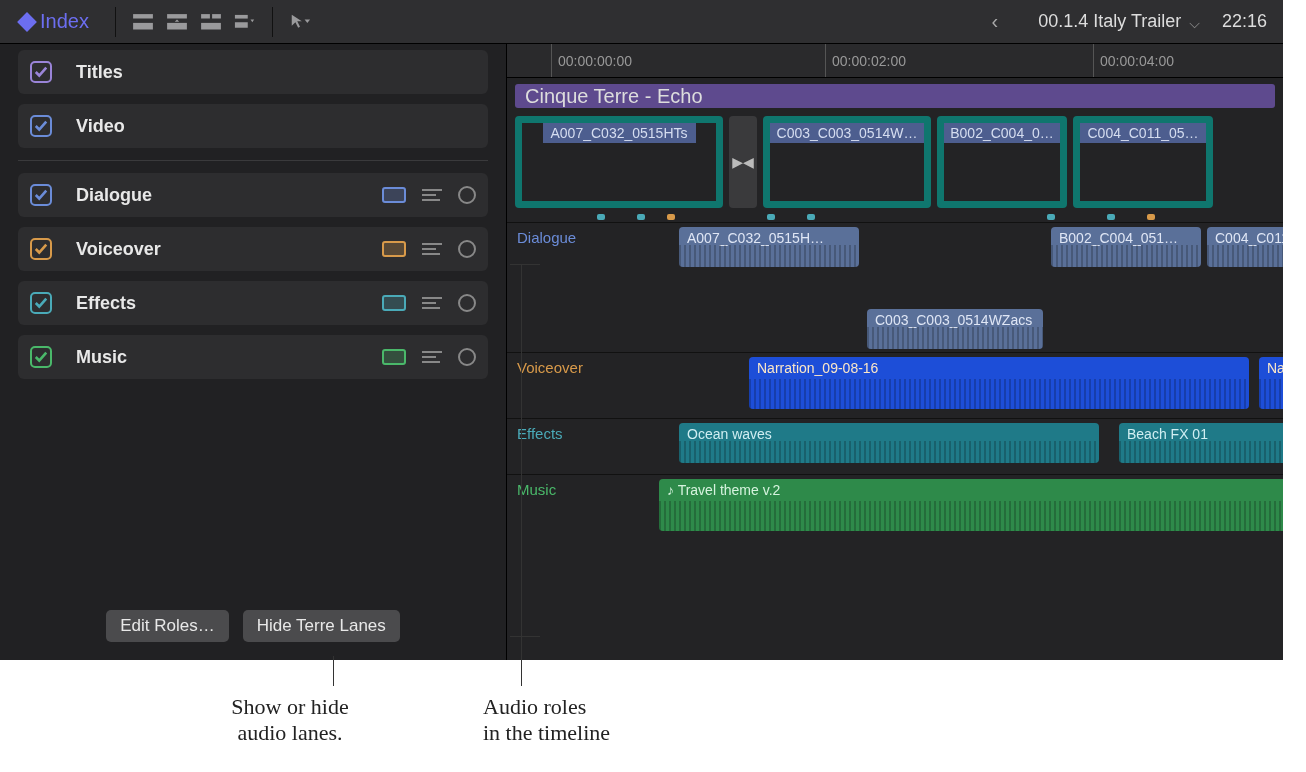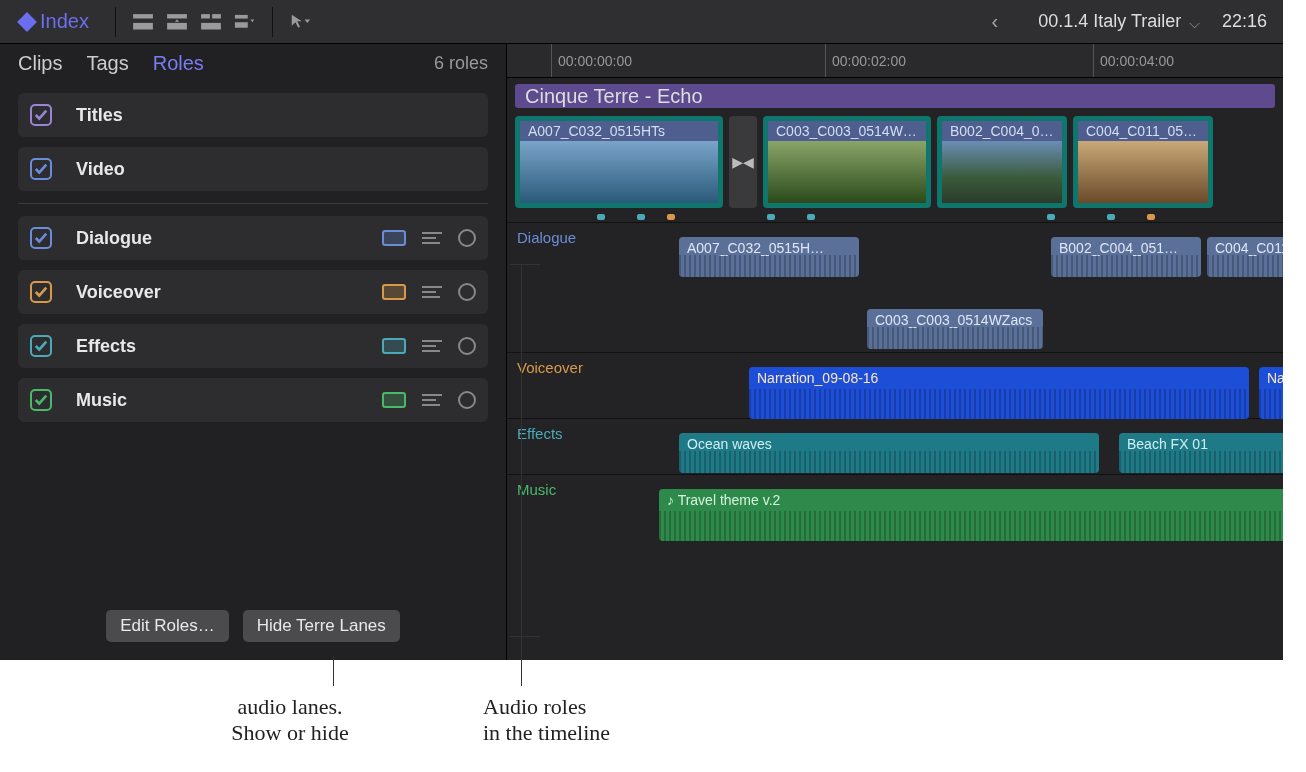--- a/index.html
+++ b/index.html
@@ -149,23 +149,24 @@
     display: flex; align-items: center;
     position: relative;
   }
   .video-track {
     display: flex; gap: 6px; padding: 4px 8px 6px 8px;
     position: relative;
   }
   .vclip {
     border-radius: 4px;
     overflow: hidden;
-    border: 5px solid #0f766e;
+    border: 7px solid #0f766e;
     display: flex; flex-direction: column;
     position: relative;
+    align-items: center;
   }
   .vclip .vlabel {
     background: #4d5e8f;
     color: #d5ddf0;
     font-size: 14px;
     padding: 2px 8px;
     white-space: nowrap; overflow: hidden; text-overflow: ellipsis;
   }
   .vclip .vthumb {
     flex: 1;
@@ -179,21 +180,21 @@
     width: 28px; height: 92px; background: #3a3a3c; border-radius: 4px;
     display:flex; align-items:center; justify-content:center; color:#bbb;
   }
   .markers { position: relative; height: 8px; }
   .mk { position: absolute; top: 0; width: 8px; height: 6px; border-radius: 2px;}
   .lanes { display: flex; flex-direction: column; }
   .lane { display: flex; border-top: 1px solid #111;}
   .lane-label { width: 92px; padding: 6px 0 0 10px; font-size: 15px; }
   .lane-body { flex: 1; position: relative; padding: 4px 0;}
   .aclip {
-    position: absolute; top: 14px; height: 40px;
+    position: absolute; top: 4px; height: 40px;
     border-radius: 4px; overflow: hidden;
     font-size: 14px; padding: 3px 8px 0 8px;
     color: #0b0b0b;
     white-space: nowrap; text-overflow: ellipsis;
   }
   .aclip .wave {
     position: absolute; left:0; right:0; bottom:0; height: 22px;
     background: repeating-linear-gradient(90deg, rgba(0,0,0,0.35) 0 2px, transparent 2px 5px);
     opacity:0.6;
   }
@@ -278,26 +279,20 @@
     <div class="tb-title">
       <span>00.1.4 Italy Trailer</span>
       <span class="chev">⌵</span>
     </div>
     <div class="tb-time">22:16</div>
   </div>
 
   <div class="main">
 
     <div class="sidebar">
-      <div class="tabs-row">
-        <div class="tab">Clips</div>
-        <div class="tab">Tags</div>
-        <div class="tab active">Roles</div>
-        <div class="roles-count">6 roles</div>
-      </div>
 
       <div class="role-list">
 
         <div class="role-item">
           <div class="chk c-purple">
               <svg viewBox="0 0 16 16">
                 <path d="M2 8 L6 12 L14 3" fill="none" stroke="#9a84d8" stroke-width="3"></path>
               </svg>
             </div>
           <div class="role-label">Titles</div>
@@ -473,19 +468,19 @@
     </div>
   </div>
 </div>
 
 <div class="ann-line" style="left:333px; top:656px; height:30px;"></div>
 <div class="ann-line" style="left:521px; top:264px; height:422px;"></div>
 <div class="ann-line" style="left:510px; top:264px; height:1px; width:30px;"></div>
 <div class="ann-line" style="left:510px; top:636px; height:1px; width:30px;"></div>
 
 <div class="annot" style="left:160px; top:694px; text-align:center;">
+  <div>Show or hide</div>
   <div>audio lanes.</div>
-  <div>Show or hide</div>
 </div>
 <div class="annot" style="left:483px; top:694px;">
   <div>Audio roles</div>
   <div>in the timeline</div>
 </div>
 
 </body></html>

